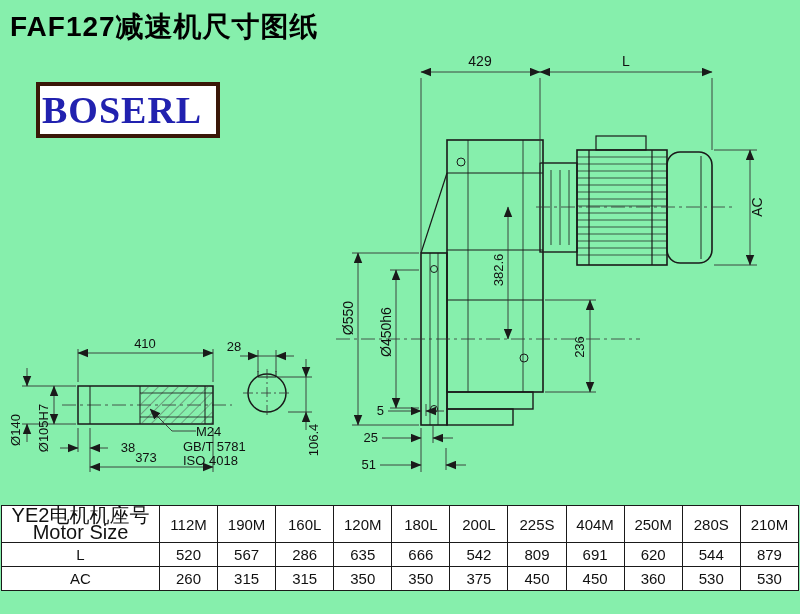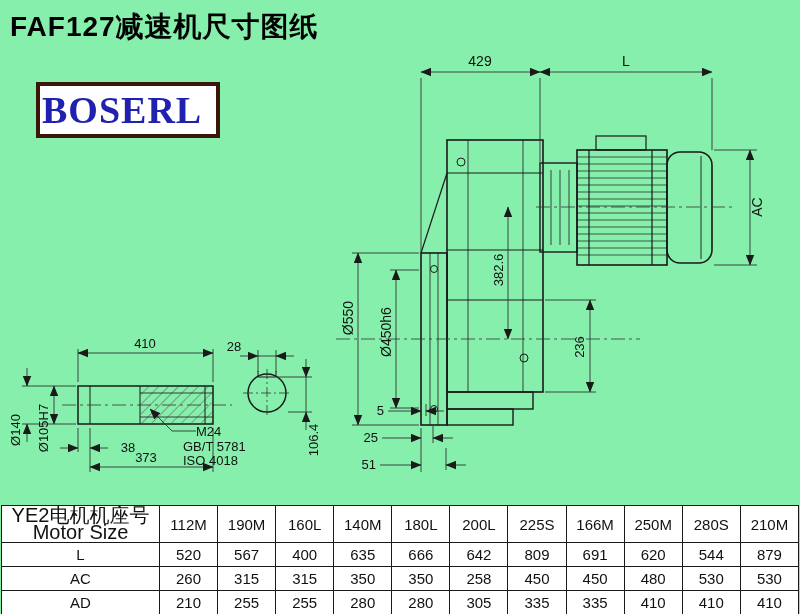--- a/index.html
+++ b/index.html
@@ -229,66 +229,52 @@
     </colgroup>
     <tbody>
         <tr class="hdr">
       <th>
         <div class="hdr-cn">YE2电机机座号</div>
         <div class="hdr-en">Motor Size</div>
       </th>
       <th>112M</th>
       <th>190M</th>
       <th>160L</th>
-      <th>140M</th>
+      <th>120M</th>
       <th>180L</th>
       <th>200L</th>
       <th>225S</th>
-      <th>166M</th>
+      <th>404M</th>
       <th>250M</th>
       <th>280S</th>
       <th>210M</th>
     </tr>
     <tr class="data">
       <th>L</th>
       <td>520</td>
       <td>567</td>
-      <td>400</td>
+      <td>286</td>
       <td>635</td>
       <td>666</td>
-      <td>642</td>
+      <td>542</td>
       <td>809</td>
       <td>691</td>
       <td>620</td>
       <td>544</td>
       <td>879</td>
     </tr>
     <tr class="data">
       <th>AC</th>
       <td>260</td>
       <td>315</td>
       <td>315</td>
       <td>350</td>
       <td>350</td>
-      <td>258</td>
+      <td>375</td>
       <td>450</td>
       <td>450</td>
-      <td>480</td>
+      <td>360</td>
       <td>530</td>
       <td>530</td>
-    </tr>
-    <tr class="data">
-      <th>AD</th>
-      <td>210</td>
-      <td>255</td>
-      <td>255</td>
-      <td>280</td>
-      <td>280</td>
-      <td>305</td>
-      <td>335</td>
-      <td>335</td>
-      <td>410</td>
-      <td>410</td>
-      <td>410</td>
     </tr>
   </tbody>
     </table>
 </div>
 
 </body></html>

